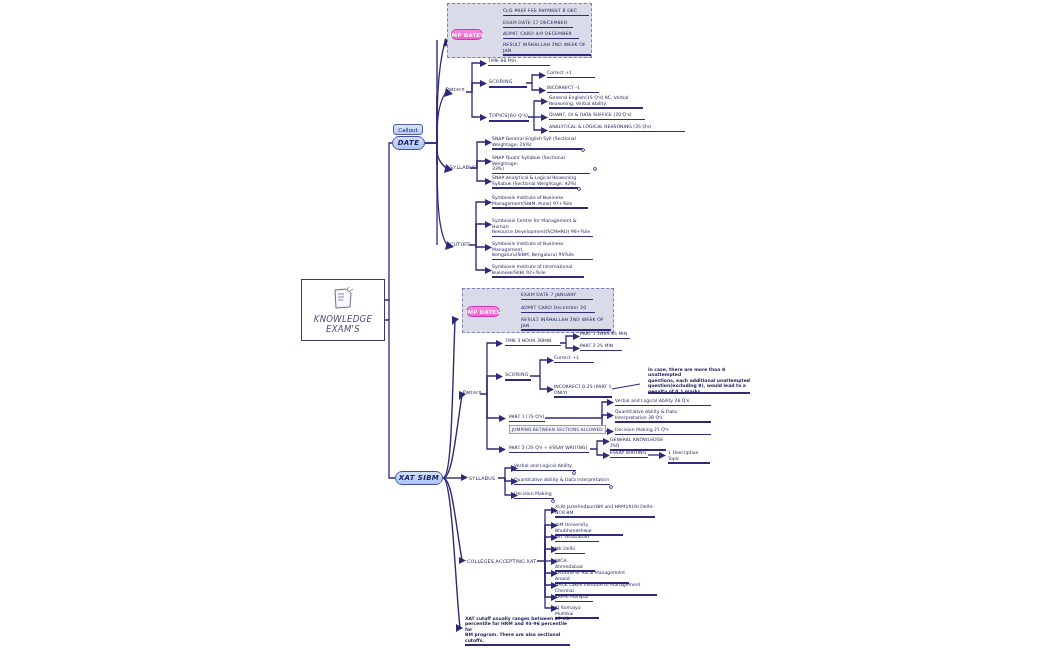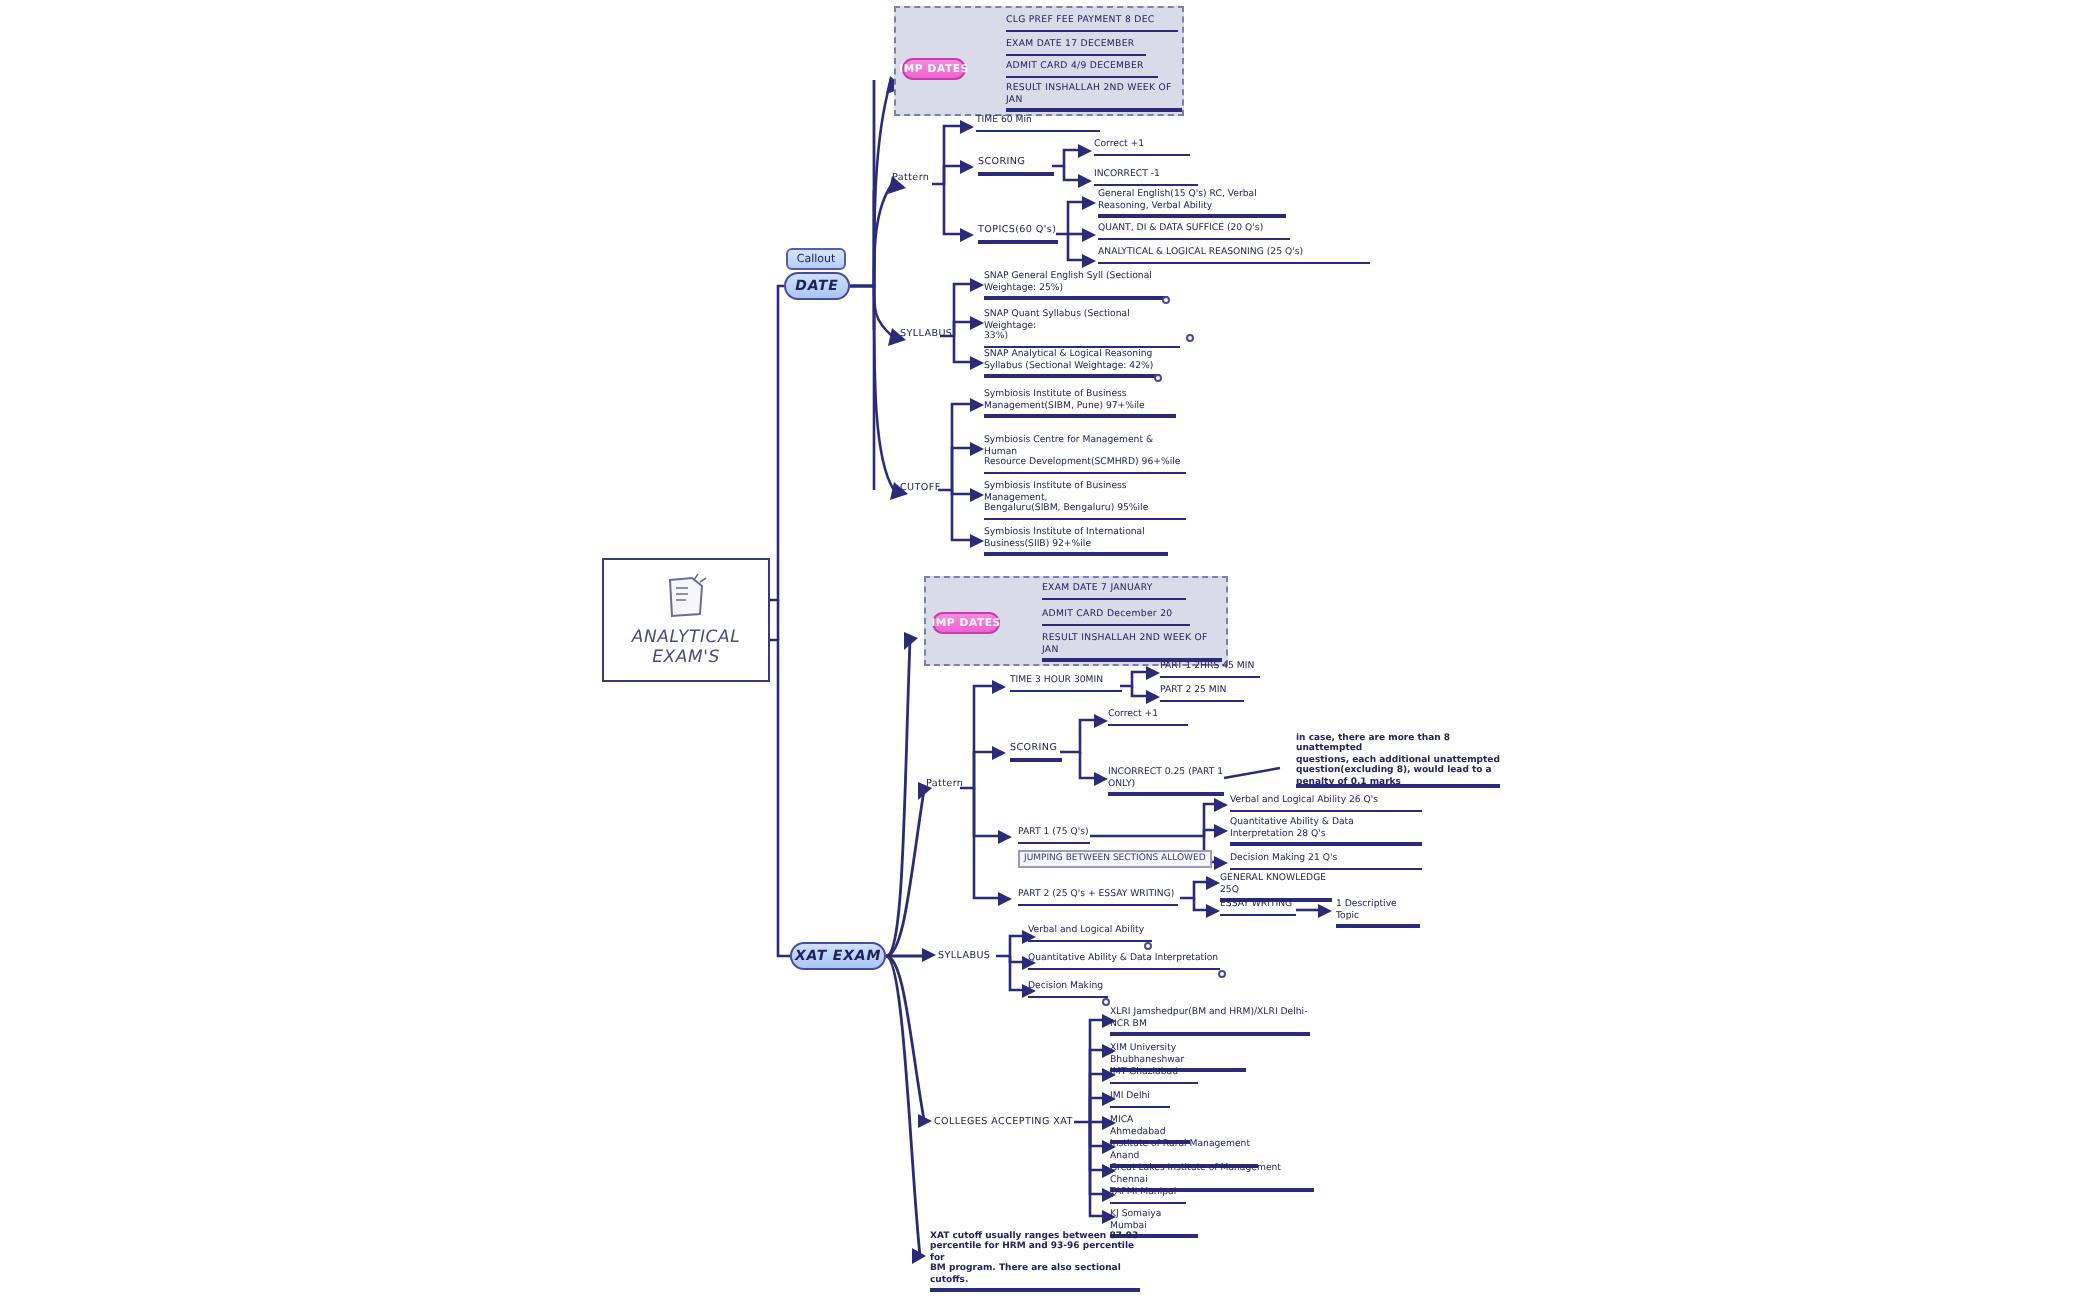--- a/index.html
+++ b/index.html
@@ -316,27 +316,27 @@
       <polygon points="551,605 558,608.5 551,612"></polygon>
     </g>
   </svg>
 
   <div class="root-node">
     <svg class="root-doc" viewBox="0 0 26 26">
       <path d="M5 4 L16 3 L21 7 L20 21 L6 22 Z" fill="#f7f7fb" stroke="#6b6b9a" stroke-width="1"></path>
       <path d="M8 8 h6 M8 11 h6 M8 14 h5" stroke="#6b6b9a" stroke-width=".8" fill="none"></path>
       <path d="M17 4 L19 1 M20 5 L23 3" stroke="#6b6b9a" stroke-width=".8"></path>
     </svg>
-    <div class="root-label">ANALYTICAL
+    <div class="root-label">KNOWLEDGE
 EXAM'S</div>
   </div>
 
   <div class="callout-tag">Callout</div>
   <div class="pill snap">DATE</div>
-  <div class="pill xat">XAT EXAM</div>
+  <div class="pill xat">XAT SIBM</div>
 
   <div class="impgroup snapbox"></div>
   <div class="imp-pill s">IMP DATES</div>
   <div class="leaf caps" style="left:503px;top:8px;width:86px;"><span>CLG PREF FEE PAYMENT 8 DEC</span><span class="bar"></span></div>
   <div class="leaf caps" style="left:503px;top:20px;width:70px;"><span>EXAM DATE 17 DECEMBER</span><span class="bar"></span></div>
   <div class="leaf caps" style="left:503px;top:31px;width:76px;"><span>ADMIT CARD 4/9 DECEMBER</span><span class="bar"></span></div>
   <div class="leaf caps" style="left:503px;top:42px;width:88px;"><span>RESULT INSHALLAH 2ND WEEK OF JAN</span><span class="bar"></span></div>
 
   <div class="node-label" style="left:446px;top:87px;">Pattern</div>
   <div class="leaf" style="left:488px;top:58px;width:62px;"><span>TIME  60 Min</span><span class="bar"></span></div>

